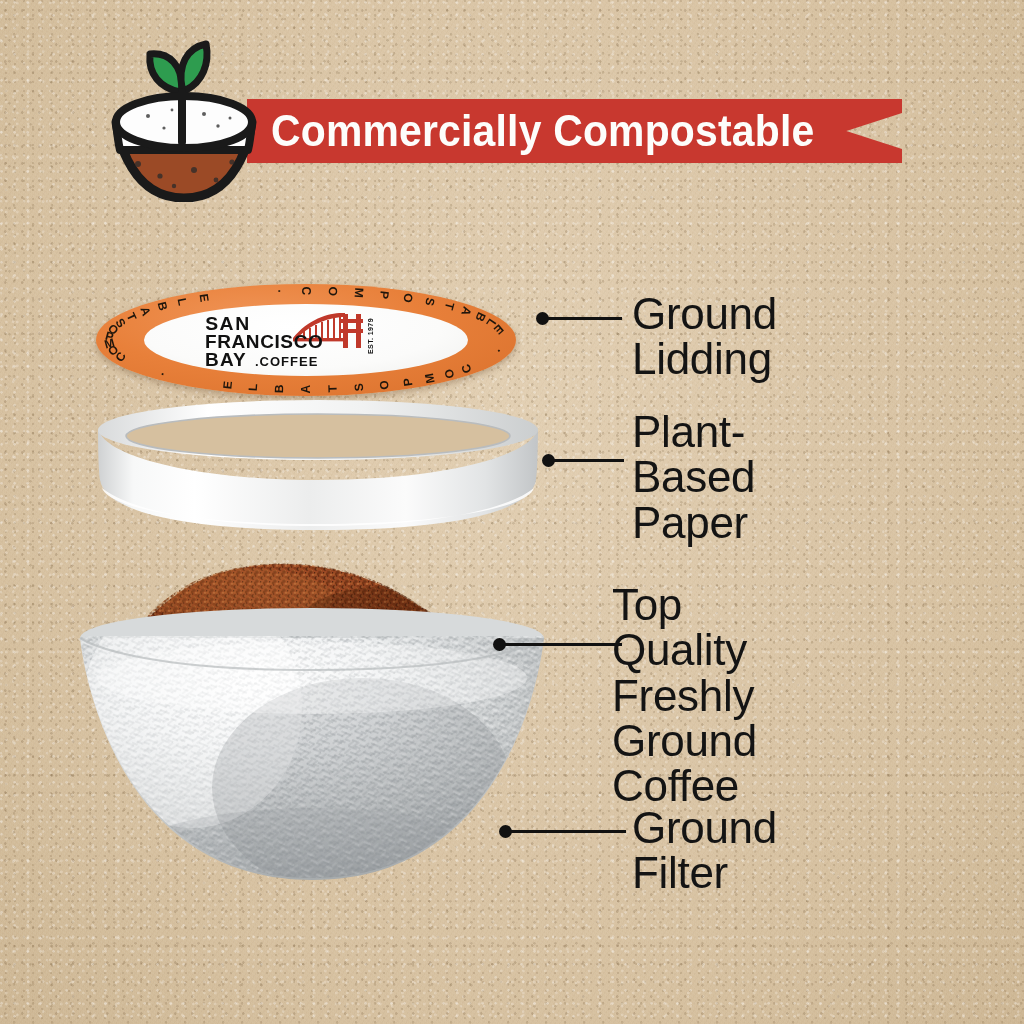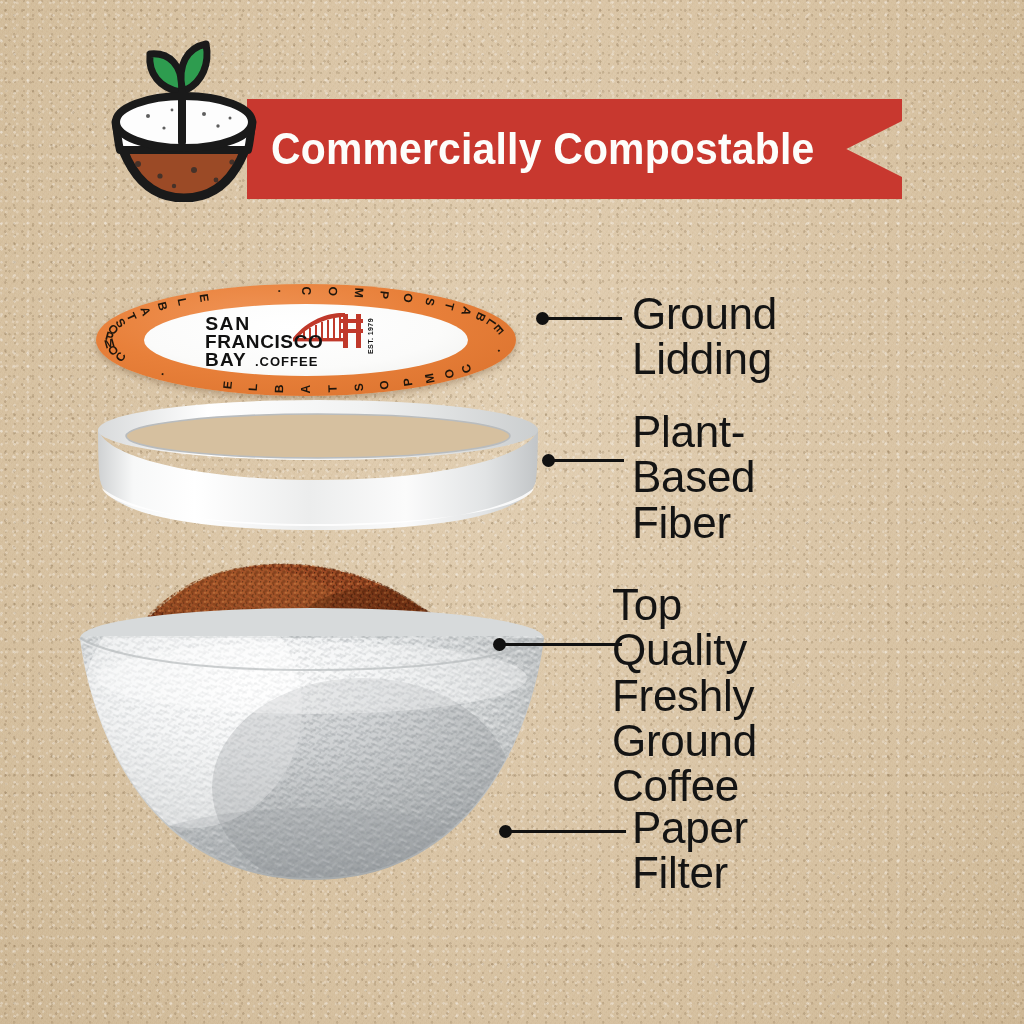--- a/index.html
+++ b/index.html
@@ -32,21 +32,21 @@
   #kraft-noise {
     position:absolute; inset:0;
     opacity:.5;
     background-image:
       repeating-linear-gradient(37deg, rgba(255,255,255,.07) 0 1px, transparent 1px 3px),
       repeating-linear-gradient(124deg, rgba(109,84,52,.06) 0 1px, transparent 1px 4px),
       repeating-linear-gradient(83deg, rgba(255,255,255,.05) 0 1px, transparent 1px 2px);
   }
 
   
-  #ribbon-wrap { position:absolute; left:247px; top:99px; width:655px; height:100px; }
+  #ribbon-wrap { position:absolute; left:247px; top:99px; width:655px; height:64px; }
   #ribbon-shape {
     position:absolute; inset:0;
     background:#c8382f;
     clip-path:polygon(0 0, 100% 0, 100% 22%, 91.5% 50%, 100% 78%, 100% 100%, 0 100%);
   }
   #ribbon-text {
     position:absolute; left:24px; top:0; right:86px; height:100%;
     display:flex; align-items:center;
     color:#fdfdfb;
     font-size:44px;
@@ -341,28 +341,28 @@
 <div class="callout">
   <div class="leader-dot" style="left:536px; top:312px;"></div>
   <div class="leader" style="left:546px; top:317px; width:76px;"></div>
   <div class="callout-label" style="left:632px; top:291px;">Ground Lidding</div>
 </div>
 
 <div class="callout">
   <div class="leader-dot" style="left:542px; top:454px;"></div>
   <div class="leader" style="left:552px; top:459px; width:72px;"></div>
   <div class="callout-label" style="left:632px; top:409px;">Plant-Based
-Fiber</div>
+Paper</div>
 </div>
 
 <div class="callout">
   <div class="leader-dot" style="left:493px; top:638px;"></div>
   <div class="leader" style="left:503px; top:643px; width:119px;"></div>
   <div class="callout-label" style="left:612px; top:582px;">Top Quality
 Freshly Ground
 Coffee</div>
 </div>
 
 <div class="callout">
   <div class="leader-dot" style="left:499px; top:825px;"></div>
   <div class="leader" style="left:509px; top:830px; width:117px;"></div>
-  <div class="callout-label" style="left:632px; top:805px;">Paper Filter</div>
+  <div class="callout-label" style="left:632px; top:805px;">Ground Filter</div>
 </div>
 
 </body></html>

